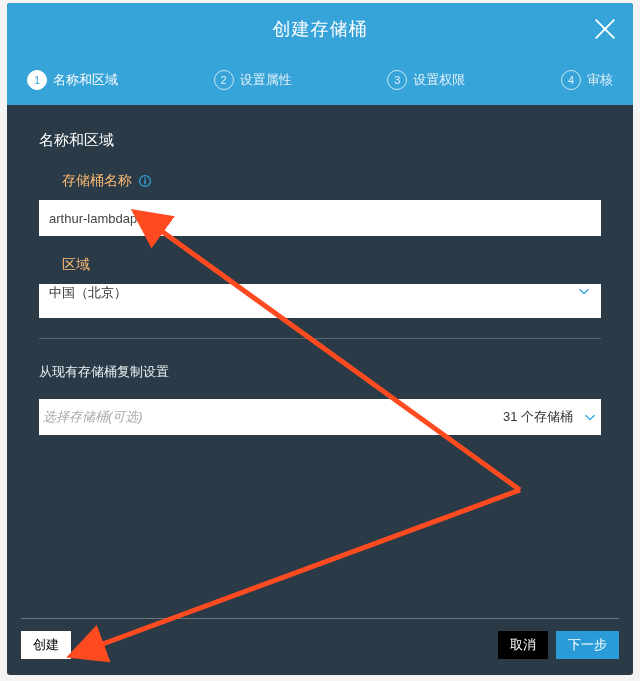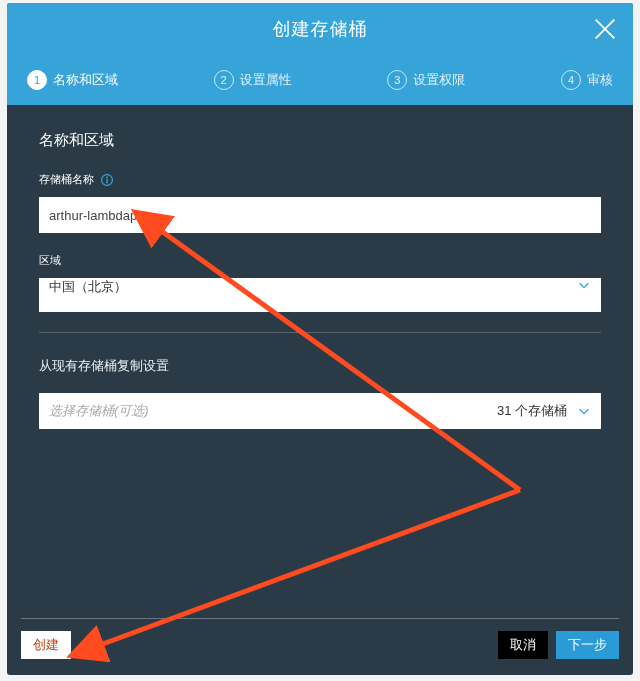--- a/index.html
+++ b/index.html
@@ -13,37 +13,37 @@
   .steps { height:50px; background:#36a3d9; display:flex; align-items:center; padding:0 10px; }
   .step { display:flex; align-items:center; color:#fff; font-size:13px; flex:0 0 auto; }
   .step + .step { margin-left: auto; }
   .steps { justify-content: space-between; padding: 0 20px; }
   .circ { width:20px; height:20px; border:1.5px solid rgba(255,255,255,.85); border-radius:50%; display:flex; align-items:center; justify-content:center; font-size:11px; margin-right:6px; color:#fff; }
   .step.active .circ { background:#fff; color:#36a3d9; border-color:#fff; }
   .step.inactive { opacity:.85; }
   .body { padding: 26px 32px 0 32px; color:#fff; }
   .section-title { font-size:15px; margin-bottom:22px; color:#fff; }
   .field-row { display:flex; align-items:center; margin-bottom:10px; }
-  .field-label { font-size:11px; color:#ffffff; }
+  .field-label { font-size:14px; color:#fdba74;margin-left:23px; }
   .info-icon { width:14px; height:14px; margin-left:6px; display:inline-flex; }
   .info-icon svg { width:100%; height:100%; }
   .input { width:100%; height:36px; background:#fff; border:none; padding:0 10px; font-size:13px; color:#444; margin-bottom:20px; }
   .select { width:100%; height:34px; background:#fff; display:flex; align-items:flex-start; justify-content:space-between; padding:0 10px; font-size:13px; color:#333; margin-bottom:20px; cursor:pointer; }
   .chev { width:14px; height:14px; }
   .chev svg { width:100%; height:100%; }
   .divider { border:none; border-top:1px solid rgba(255,255,255,.22); margin:4px 0 24px 0; }
   .copyfrom-label { font-size:13px; color:#eaf0f3; margin-bottom:18px; }
-  .copy-select { width:100%; height:36px; background:#fff; display:flex; align-items:center; justify-content:space-between; padding:0 10px; font-size:13px; color:#333; cursor:pointer; }
+  .copy-select { width:100%; height:36px; background:#fff; display:flex; align-items:center; justify-content:space-between; padding:0 4px; font-size:13px; color:#333; cursor:pointer; }
   .copy-select .ph { color:#a8a8a8; font-style:italic; }
   .copy-right { display:flex; align-items:center; gap:10px; }
   .footer { position:absolute; left:0; right:0; bottom:0; padding:12px 14px 16px 14px; }
   .footer-rule { border:none; border-top:1px solid rgba(255,255,255,.3); margin-bottom:12px; }
   .footer-inner { display:flex; align-items:center; }
   .btn { font-size:13px; padding:5px 12px; cursor:pointer; border:none; }
-  .btn-create { background:#fff; color:#c2410c;text-align:right; }
+  .btn-create { background:#fff; color:#000000;text-align:right; }
   .spacer { flex:1; }
   .btn-cancel { background:#000000; color:#fff; margin-right:8px; }
   .btn-next { background:#2b9bd8; color:#fff; }
   
   .arrows { position:absolute; left:0; top:0; width:640px; height:681px; pointer-events:none; }
 </style>
 </head>
 <body>
 
 <div class="wrap">

